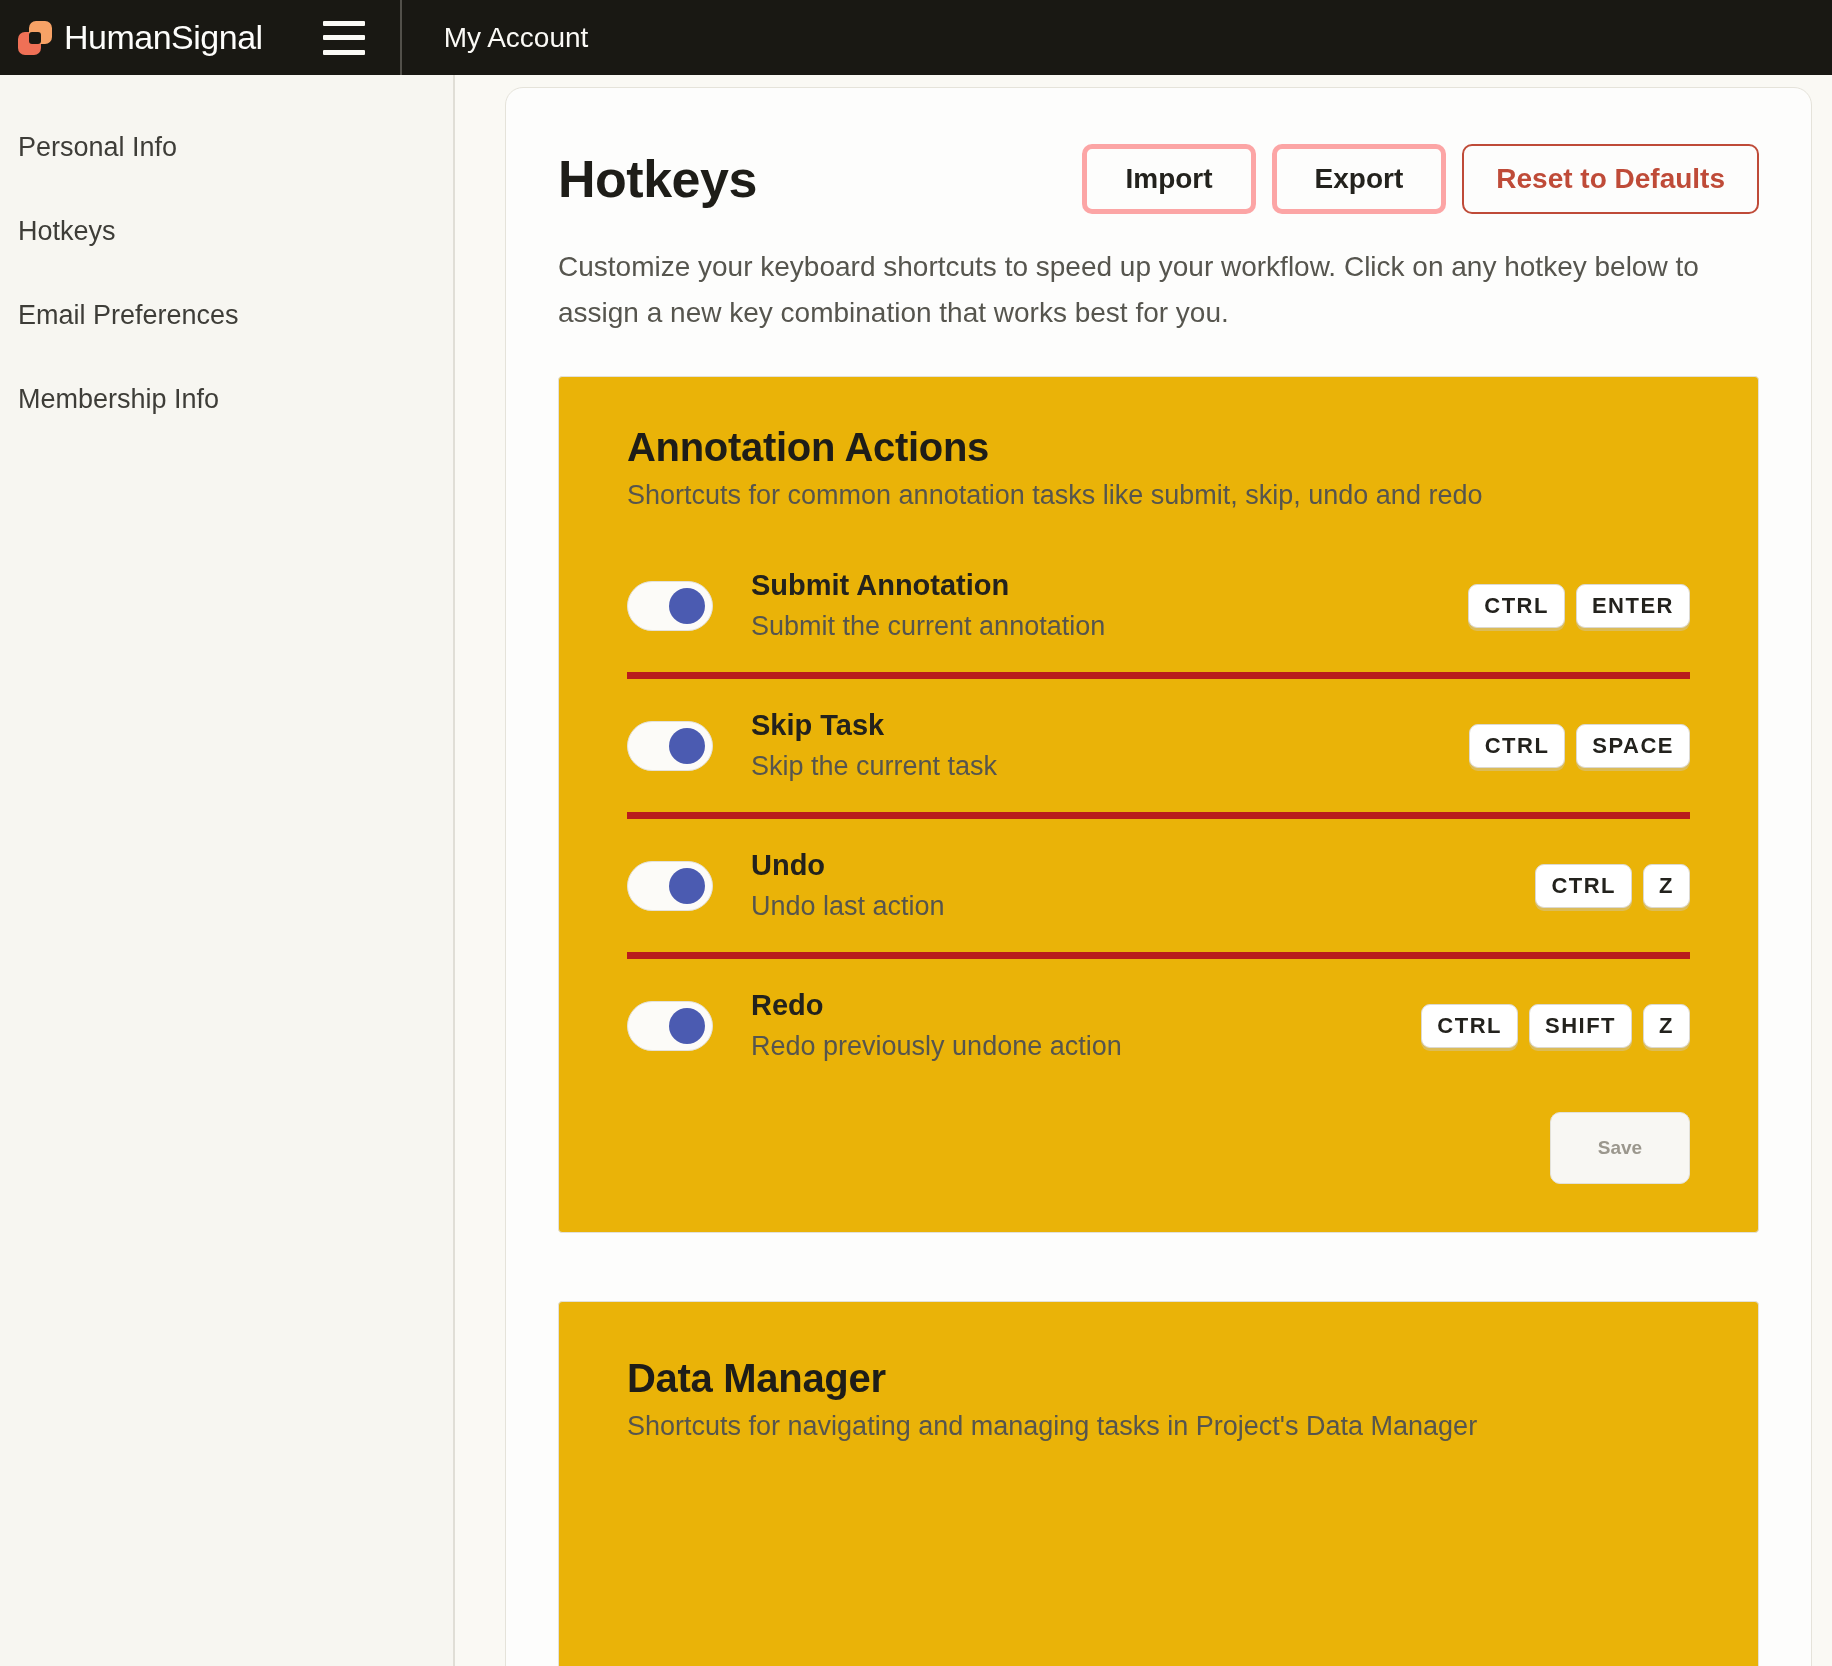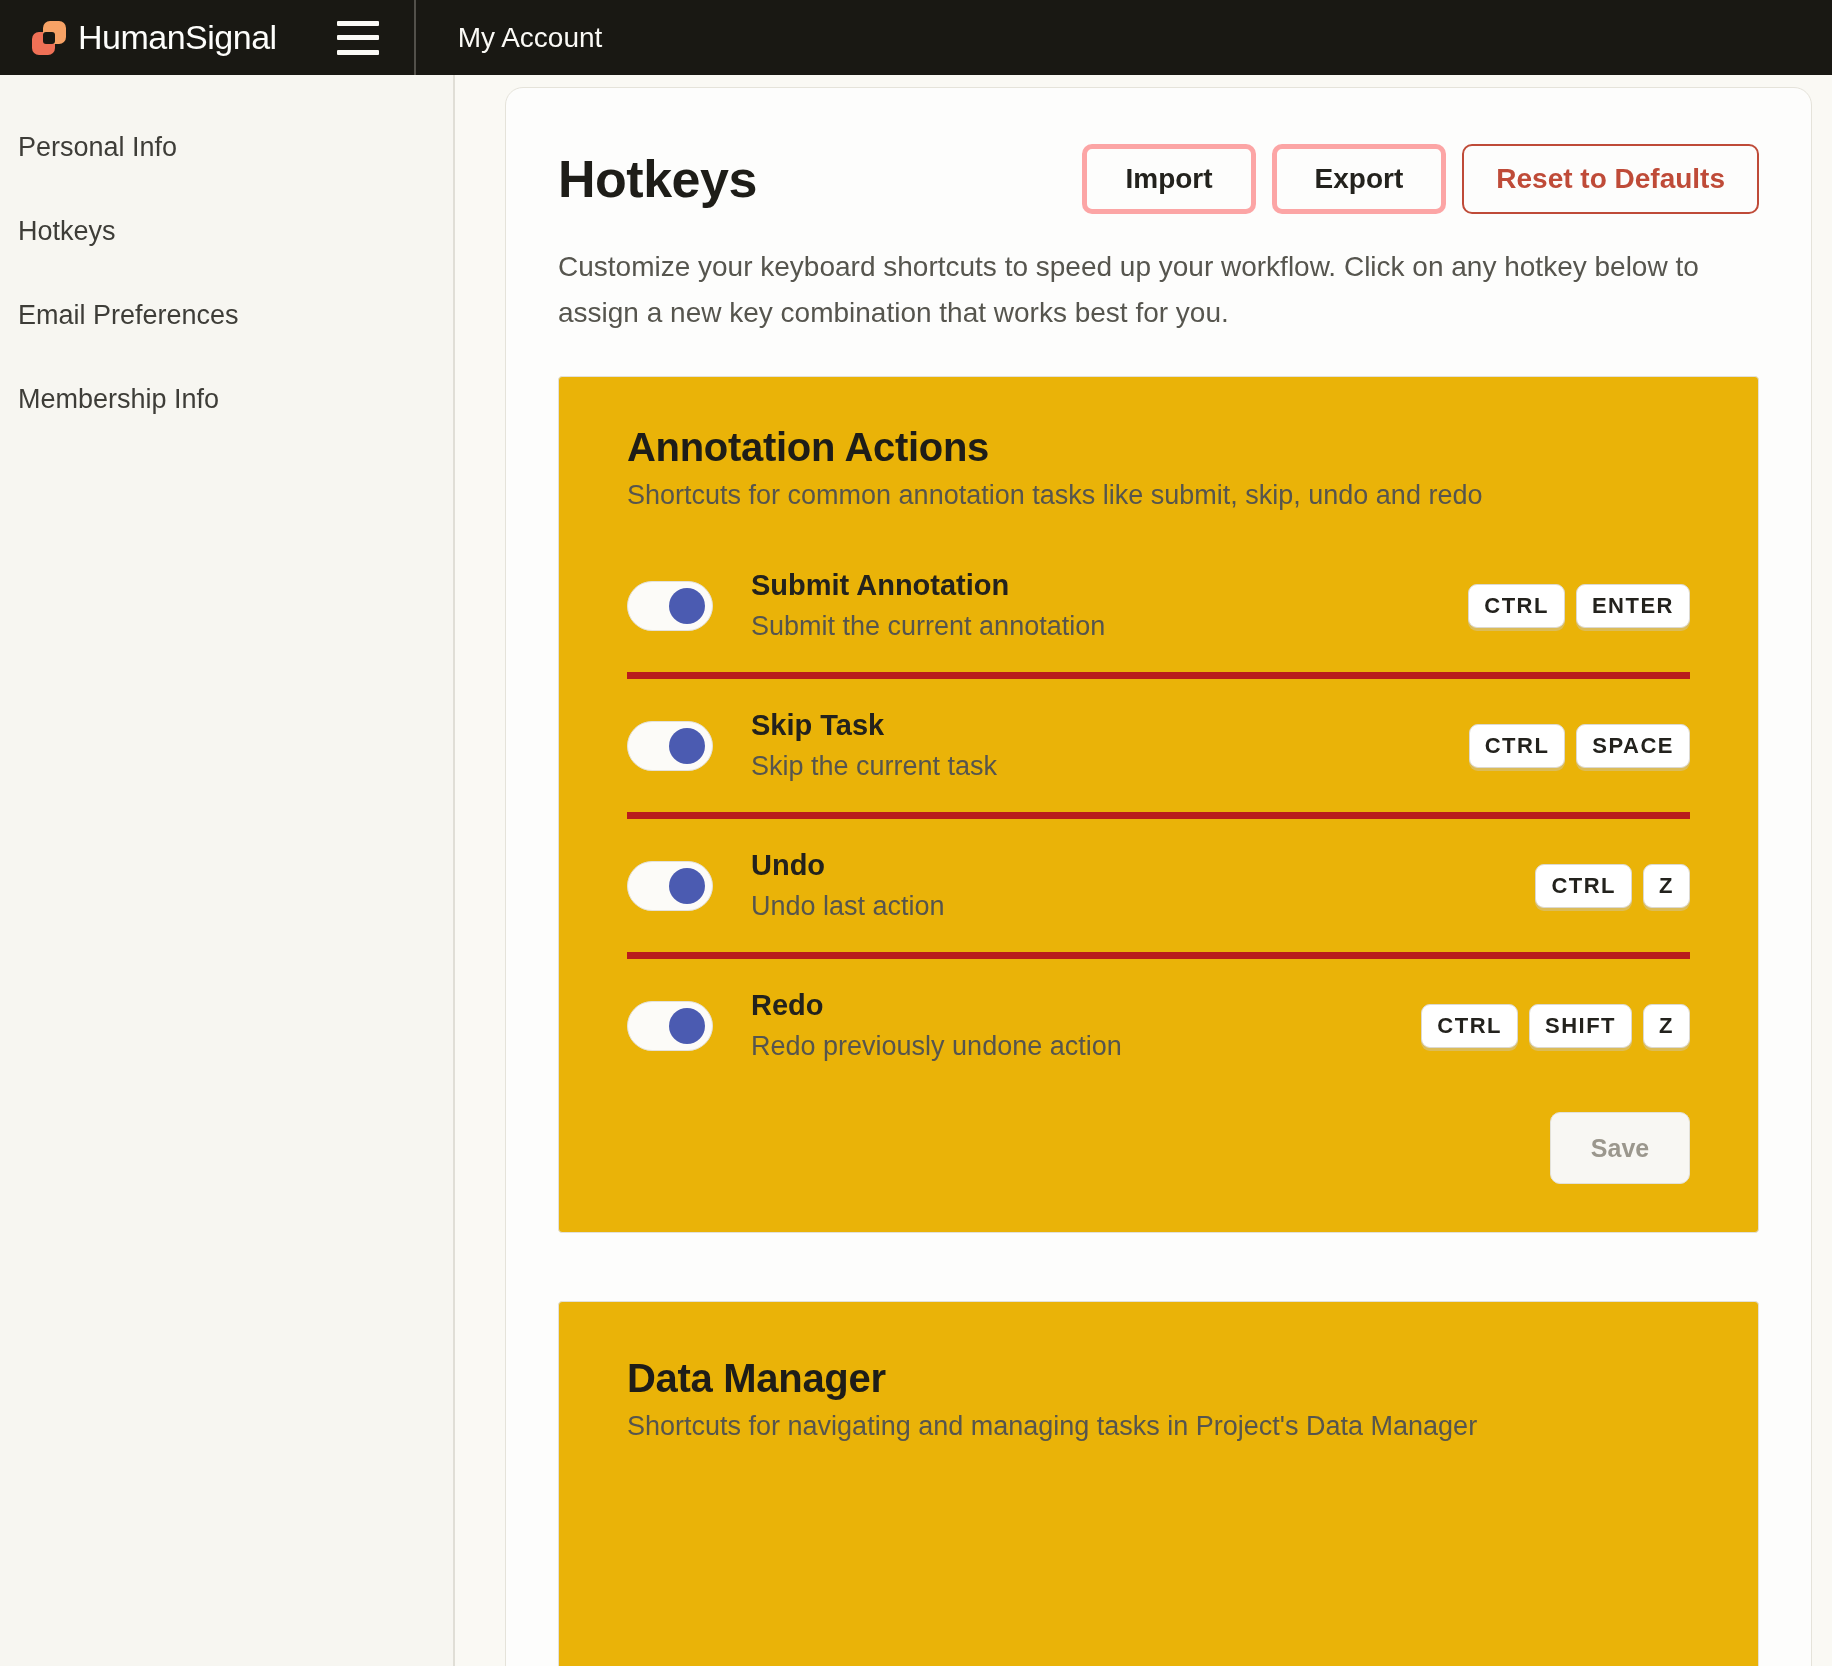--- a/index.html
+++ b/index.html
@@ -8,21 +8,21 @@
     font-family: "Liberation Sans", sans-serif;
     background: #faf9f4;
     color: #1e1d18;
   }
 
   
   .topbar {
     position: absolute; top: 0; left: 0; width: 1832px; height: 75px;
     background: #191813; display: flex; align-items: center;
   }
-  .brand { display: flex; align-items: center; gap: 12px; padding-left: 32px; cursor: pointer; }
+  .brand { display: flex; align-items: center; gap: 12px; padding-left: 18px; cursor: pointer; }
   .logo-mark { position: relative; width: 34px; height: 34px; }
   .logo-sq1 { position: absolute; top: 0; right: 0; width: 23px; height: 23px; border-radius: 7px; background: #f7a266; }
   .logo-sq2 { position: absolute; bottom: 0; left: 0; width: 23px; height: 23px; border-radius: 7px; background: #ef7056; }
   .logo-core { position: absolute; top: 11px; left: 11px; width: 12px; height: 12px; border-radius: 3px; background: #191813; }
   .brand-name { color: #fdfdfb; font-size: 34px; font-weight: 500; letter-spacing: -0.5px; }
   .hamburger { margin-left: 60px; width: 42px; height: 34px; display: flex; flex-direction: column; justify-content: space-between; cursor: pointer; }
   .hamburger span { display: block; height: 5px; width: 100%; background: #fbfaf6; border-radius: 1px; }
   .topbar-divider { width: 2px; height: 75px; background: #52504a; margin-left: 35px; }
   .topbar-title { color: #fbfaf6; font-size: 28px; font-weight: 500; margin-left: 42px; }
 
@@ -100,21 +100,21 @@
     box-shadow: 0 3px 0 rgba(203, 199, 189, 0.45);
     font-size: 22px; font-weight: 700; letter-spacing: 1.5px; color: #23221d;
     cursor: pointer;
   }
 
   .save-row { display: flex; justify-content: flex-end; margin-top: 20px; }
   .save-btn {
     width: 140px; height: 72px; border-radius: 10px;
     background: #f8f7f3; border: 1px solid #e3e1d9;
     font-family: "Liberation Sans", sans-serif;
-    font-size: 25px; font-weight: 600; color: #9b978d; cursor: pointer;
+    font-size: 19px; font-weight: 600; color: #9b978d; cursor: pointer;
   }
 </style>
 </head>
 <body>
 
 <div class="topbar">
   <div class="brand">
     <div class="logo-mark">
       <div class="logo-sq2"></div>
       <div class="logo-sq1"></div>

